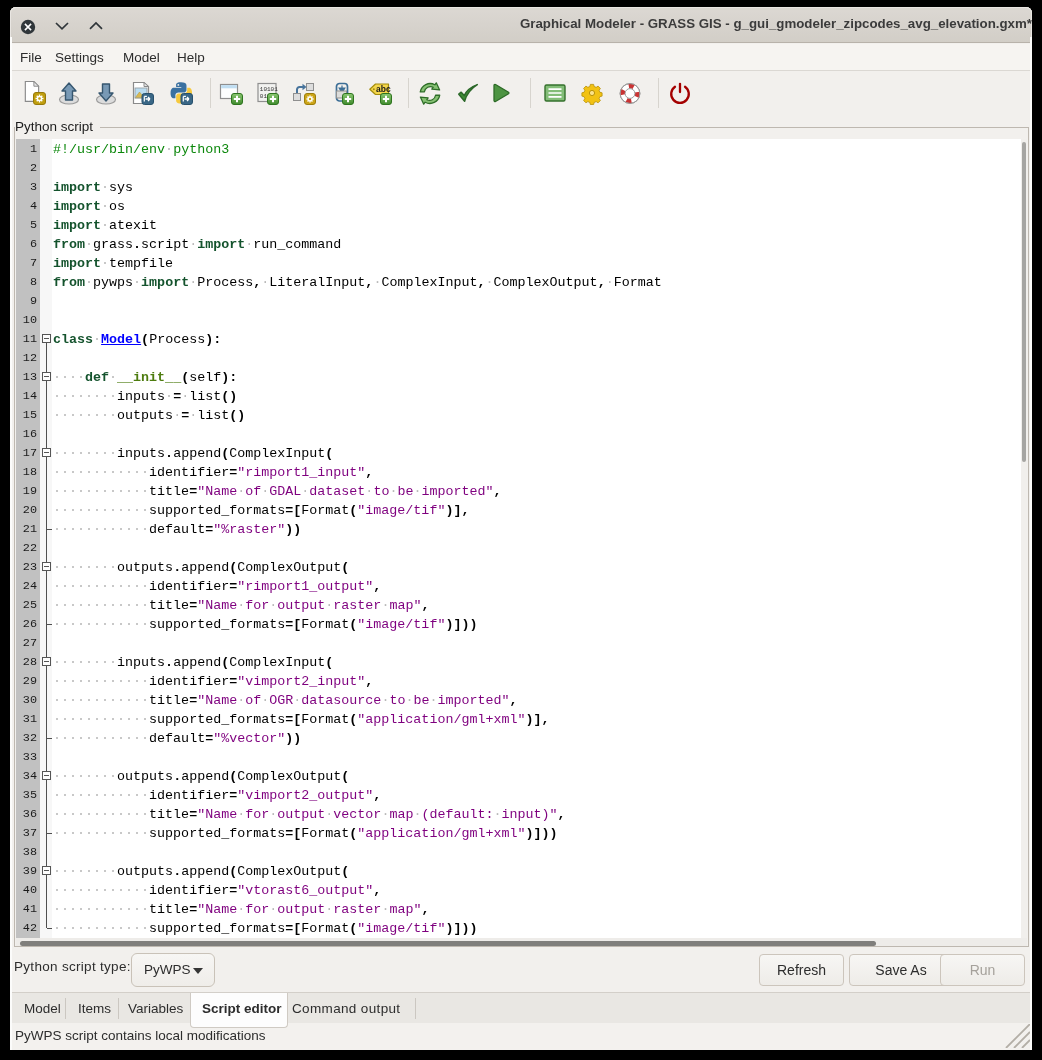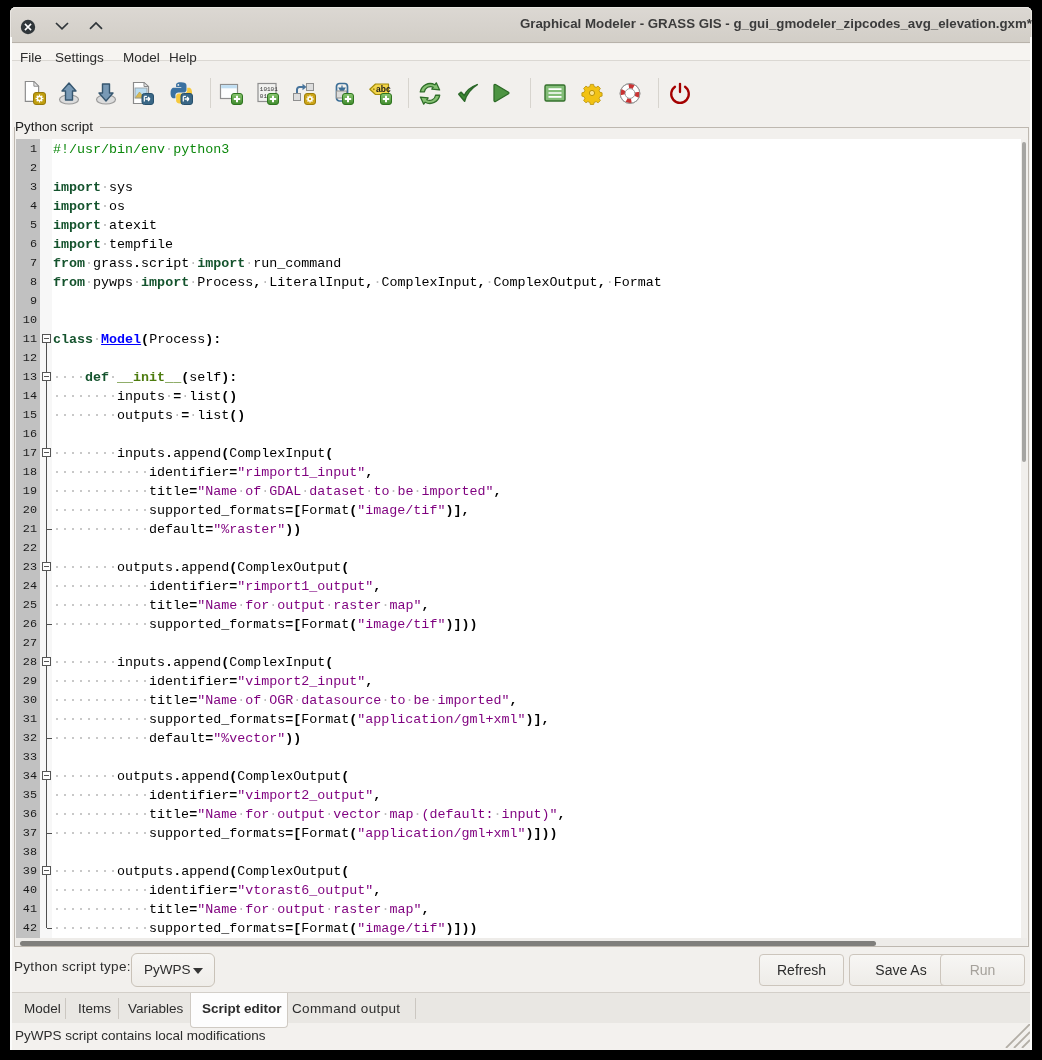--- a/index.html
+++ b/index.html
@@ -2,21 +2,21 @@
 <html><head><meta charset="utf-8">
 <style>
 html,body{margin:0;padding:0;background:#000;width:1042px;height:1060px;overflow:hidden}
 *{box-sizing:border-box}
 #win{position:absolute;left:10px;top:7px;width:1022px;height:1043px;background:#f2f0ed;border-radius:6px 6px 0 0;font-family:"Liberation Sans",sans-serif}
 .edgeL{position:absolute;left:0;top:30px;bottom:0;width:2px;background:#fcfcfb;z-index:50}
 .edgeR{position:absolute;right:0;top:30px;bottom:0;width:2px;background:#fcfcfb;z-index:50}
 #titlebar{position:absolute;left:0;top:0;width:100%;height:36px;border-radius:6px 6px 0 0;background:linear-gradient(#dcd8d3,#d2cec7);border-bottom:1px solid #b8b2aa;box-shadow:inset 0 1px 0 #e9e6e2,inset 1px 0 0 #e9e6e2,inset -1px 0 0 #e9e6e2}
 #title{position:absolute;left:0;right:0;top:9px;text-align:right;font-size:13.3px;font-weight:bold;color:#3b3b3b}
 .wbtn{position:absolute}
-#menubar{position:absolute;left:0;top:37px;width:100%;height:17px;background:#f6f4f1;border-bottom:1px solid #dbd8d3;font-size:13.5px;color:#2d2d2d}
+#menubar{position:absolute;left:0;top:37px;width:100%;height:27px;background:#f6f4f1;border-bottom:1px solid #dbd8d3;font-size:13.5px;color:#2d2d2d}
 #menubar span{position:absolute;top:6px}
 .tbi{position:absolute;top:74px;width:24px;height:24px}
 .tbi svg{display:block}
 .tsep{position:absolute;top:71px;height:30px;width:1px;background:#d7d4ce}
 #gbox{position:absolute;left:4px;top:120px;width:1015px;height:820px;border:1px solid #beb8b0}
 #gboxlabel{position:absolute;left:5px;top:112px;height:16px;background:#f2f0ed;padding-right:7px;font-size:13.5px;color:#1c1c1c}
 #edwhite{position:absolute;left:6px;top:132px;width:1011px;height:799px;background:#fff}
 #vtrough{position:absolute;left:1011px;top:132px;width:6px;height:799px;background:#f1efec}
 #edmargin{position:absolute;left:6px;top:132px;width:24px;height:799px;background:#c1c1c1}
 #edfold{position:absolute;left:30px;top:132px;width:12px;height:799px;background:#f7f7f7}
@@ -66,21 +66,21 @@
         <path d="M9 12 L15 17.8 L21 12" fill="none" stroke="#30363a" stroke-width="1.7"></path>
       </svg>
   <svg class="wbtn" style="left:70.5px;top:3.5px" width="30" height="30">
         <path d="M9 17.8 L15 12 L21 17.8" fill="none" stroke="#30363a" stroke-width="1.7"></path>
       </svg>
  </div>
  <div id="menubar">
   <span style="left:10px">File</span>
       <span style="left:45px">Settings</span>
       <span style="left:113px">Model</span>
-      <span style="left:159px">Help</span>
+      <span style="left:167px">Help</span>
  </div>
  <div class="tbi" style="left:12px">
       <svg width="24" height="24" viewBox="0 0 24 24">
         <defs>
           <linearGradient id="gg" x1="0" y1="0" x2="0" y2="1">
             <stop offset="0" stop-color="#8bc872"></stop>
             <stop offset="1" stop-color="#3f8a2c"></stop>
           </linearGradient>
         </defs>
         <path d="M3.5 1.5 h9 l5 5 v16 h-14 z" fill="#fff" stroke="#8a8a8a" stroke-width="1.2" transform="scale(0.95) translate(0,-1)"></path>
@@ -407,22 +407,22 @@
 <div class="fb" style="top:555px"></div>
 <div class="fb" style="top:650px"></div>
 <div class="fb" style="top:764px"></div>
 <div class="fb" style="top:859px"></div>
  <div id="code">
 <div class="cl"><b class="c">#!/usr/bin/env</b><i>·</i><b class="c">python3</b></div>
 <div class="cl"></div>
 <div class="cl"><b class="k">import</b><i>·</i>sys</div>
 <div class="cl"><b class="k">import</b><i>·</i>os</div>
 <div class="cl"><b class="k">import</b><i>·</i>atexit</div>
+<div class="cl"><b class="k">from</b><i>·</i>grass<b class="o">.</b>script<i>·</i><b class="k">import</b><i>·</i>run_command</div>
 <div class="cl"><b class="k">import</b><i>·</i>tempfile</div>
-<div class="cl"><b class="k">from</b><i>·</i>grass<b class="o">.</b>script<i>·</i><b class="k">import</b><i>·</i>run_command</div>
 <div class="cl"><b class="k">from</b><i>·</i>pywps<i>·</i><b class="k">import</b><i>·</i>Process<b class="o">,</b><i>·</i>LiteralInput<b class="o">,</b><i>·</i>ComplexInput<b class="o">,</b><i>·</i>ComplexOutput<b class="o">,</b><i>·</i>Format</div>
 <div class="cl"></div>
 <div class="cl"></div>
 <div class="cl"><b class="k">class</b><i>·</i><b class="n">Model</b><b class="o">(</b>Process<b class="o">):</b></div>
 <div class="cl"></div>
 <div class="cl"><i>····</i><b class="k">def</b><i>·</i><b class="d">__init__</b><b class="o">(</b>self<b class="o">):</b></div>
 <div class="cl"><i>········</i>inputs<i>·</i><b class="o">=</b><i>·</i>list<b class="o">()</b></div>
 <div class="cl"><i>········</i>outputs<i>·</i><b class="o">=</b><i>·</i>list<b class="o">()</b></div>
 <div class="cl"></div>
 <div class="cl"><i>········</i>inputs<b class="o">.</b>append<b class="o">(</b>ComplexInput<b class="o">(</b></div>

